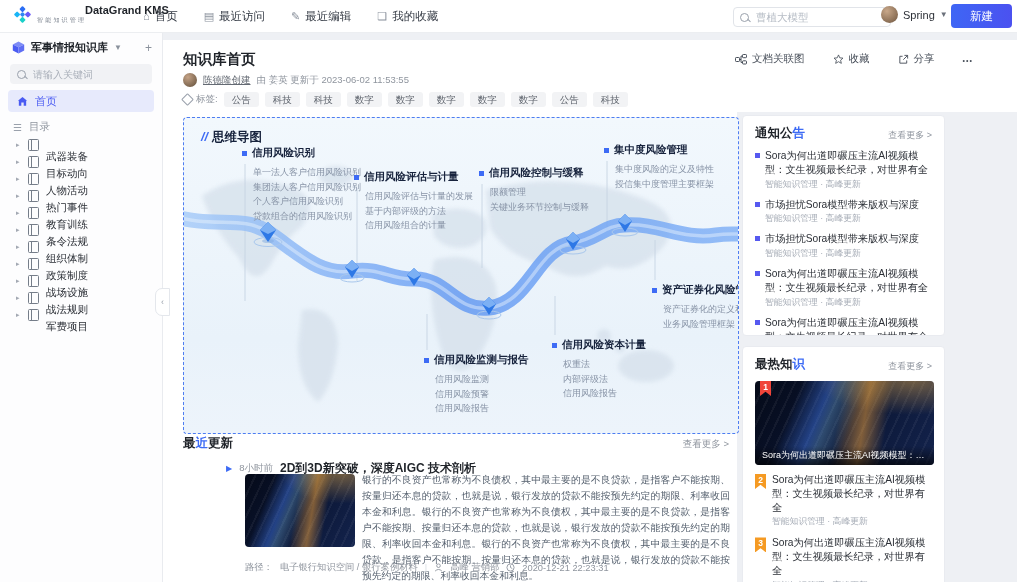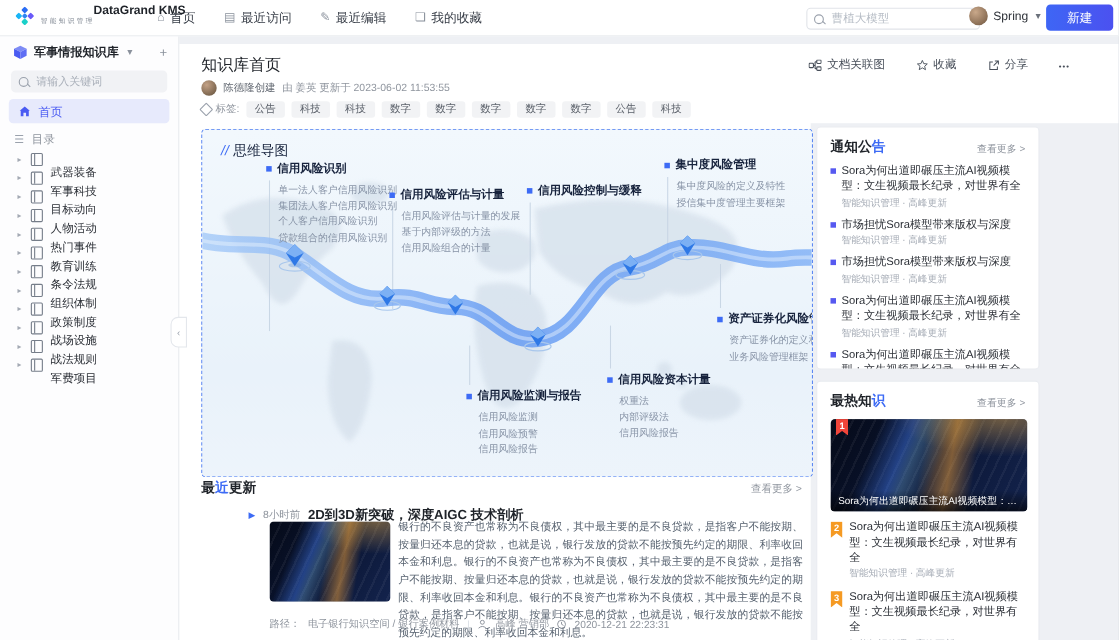--- a/index.html
+++ b/index.html
@@ -40,37 +40,37 @@
   .tree-item{height:17px;display:flex;align-items:center;gap:0;padding-left:16px;cursor:pointer;}
   .tcaret{font-size:7px;color:#a3a9b3;width:12px;}
   .book{width:9px;height:10px;border:1px solid #757d89;border-radius:1.5px;position:relative;margin-right:7px;flex:none;}
   .book::before{content:"";position:absolute;left:2px;top:0;bottom:0;width:1px;background:#757d89;}
   .tlabel{font-size:10.5px;color:#2b2f36;margin-top:24px;}
   .collapse{position:absolute;left:155px;top:288px;width:13px;height:26px;background:#fff;border:1px solid #e4e7ec;border-radius:7px 0 0 7px;display:flex;align-items:center;justify-content:center;font-size:9px;color:#9aa1ac;cursor:pointer;z-index:25;}
   .collapse::before{content:"‹";}
   
   .hband{position:absolute;left:162px;top:40px;width:855px;height:72px;background:#fff;}
   .central{position:absolute;left:162px;top:40px;width:575px;height:542px;background:#fff;z-index:5;}
-  .doc-title{position:absolute;left:21px;top:10px;font-size:14.5px;font-weight:normal;color:#1f2329;}
+  .doc-title{position:absolute;left:21px;top:10px;font-size:14.5px;font-weight:bold;color:#1f2329;}
   .byline{position:absolute;left:21px;top:33px;display:flex;align-items:center;gap:6px;font-size:9.5px;color:#8f959e;}
   .byline .bava{width:14px;height:14px;border-radius:50%;background:radial-gradient(circle at 35% 30%,#c4a286,#7e6750 70%,#54442f);}
-  .byline .bname{color:#646a73;}
+  .byline .bname{color:#646a73;text-decoration:underline;}
   .tagrow{position:absolute;left:21px;top:52px;display:flex;align-items:center;gap:6px;}
   .taglabel{font-size:9.5px;color:#8f959e;display:flex;align-items:center;gap:4px;}
   .tag-ic{width:7px;height:7px;border:1.2px solid #9aa1ac;border-radius:1px;transform:rotate(45deg);display:inline-block;}
   .chip{background:#f2f3f5;color:#5c626b;font-size:9.5px;line-height:15px;padding:0 8px;border-radius:3px;cursor:pointer;}
   .actions{position:absolute;left:735px;top:52px;width:270px;display:flex;align-items:center;gap:28px;z-index:8;}
   .act{display:flex;align-items:center;gap:5px;font-size:10.5px;color:#474e59;cursor:pointer;white-space:nowrap;}
   .act svg{display:block;}
   .more-btn{font-size:12px;color:#474e59;letter-spacing:1px;cursor:pointer;}
   .more-btn::before{content:"\2022\2022\2022";font-size:7px;}
   
   .mmap{position:absolute;left:21px;top:77px;width:554px;height:315px;border:1.4px dashed #4d7df2;border-radius:4px;
         background:linear-gradient(180deg,#f2f8fd 0%,#e9f2fa 70%,#edf4fb 100%);overflow:hidden;}
-  .mm-head{position:absolute;left:17px;top:11px;font-size:12.5px;font-weight:normal;color:#17233d;z-index:3;text-align:center;}
+  .mm-head{position:absolute;left:17px;top:11px;font-size:12.5px;font-weight:bold;color:#17233d;z-index:3;text-align:center;}
   .mm-head .sl{color:#3d6bf5;font-style:italic;margin-right:4px;}
   .mm-svg{position:absolute;left:0;top:0;z-index:1;}
   .mm-node{position:absolute;z-index:2;}
   .mm-title{display:flex;align-items:center;gap:5px;font-size:10.5px;font-weight:bold;color:#17233d;white-space:nowrap;}
   .mm-bullet{width:5px;height:5px;background:#3d6bf5;flex:none;display:inline-block;}
   .mm-items{margin:5px 0 0 11px;font-size:9px;color:#8793a6;line-height:14.5px;white-space:nowrap;}
   
   .sec-head{position:absolute;font-size:12.5px;font-weight:bold;color:#1f2329;}
   .sec-head .acc{color:#3d6bf5;}
   .see-more{position:absolute;font-size:9.5px;color:#8f959e;cursor:pointer;white-space:nowrap;}
@@ -186,25 +186,20 @@
     </div>
     <div class="dir-row">
       <span class="dir-ic">☰</span>
       <span>目录</span>
     </div>
     <div class="tree">
       <div class="tree-item">
           <span class="tcaret">▸</span>
           <span class="book"></span>
           <span class="tlabel">武器装备</span>
-        </div>
-      <div class="tree-item">
-          <span class="tcaret">▸</span>
-          <span class="book"></span>
-          <span class="tlabel">军事科技</span>
         </div>
       <div class="tree-item">
           <span class="tcaret">▸</span>
           <span class="book"></span>
           <span class="tlabel">目标动向</span>
         </div>
       <div class="tree-item">
           <span class="tcaret">▸</span>
           <span class="book"></span>
           <span class="tlabel">人物活动</span>
@@ -395,20 +390,24 @@
           <div>信用风险评估与计量的发展</div>
           <div>基于内部评级的方法</div>
           <div>信用风险组合的计量</div>
         </div>
       </div>
       <div class="mm-node" style="left:295px;top:48px">
         <div class="mm-title">
             <span class="mm-bullet"></span>
             <span>信用风险控制与缓释</span>
           </div>
+        <div class="mm-items">
+          <div>限额管理</div>
+          <div>关键业务环节控制与缓释</div>
+        </div>
       </div>
       <div class="mm-node" style="left:420px;top:25px">
         <div class="mm-title">
             <span class="mm-bullet"></span>
             <span>集中度风险管理</span>
           </div>
         <div class="mm-items">
           <div>集中度风险的定义及特性</div>
           <div>授信集中度管理主要框架</div>
         </div>

